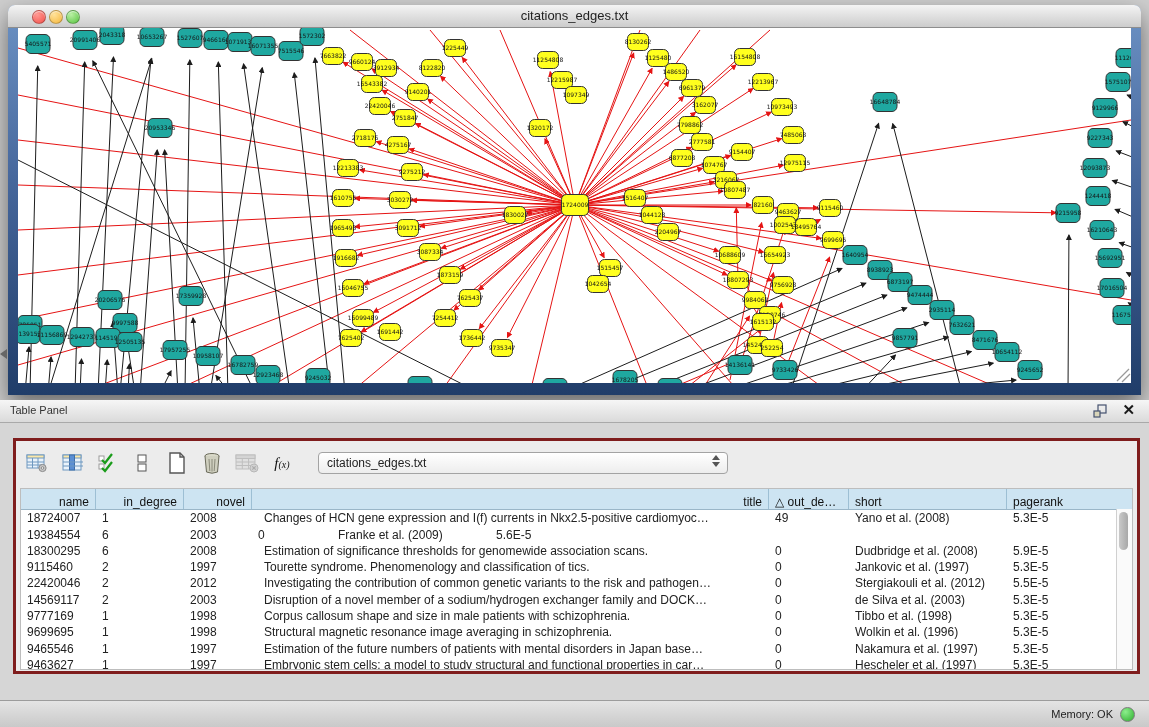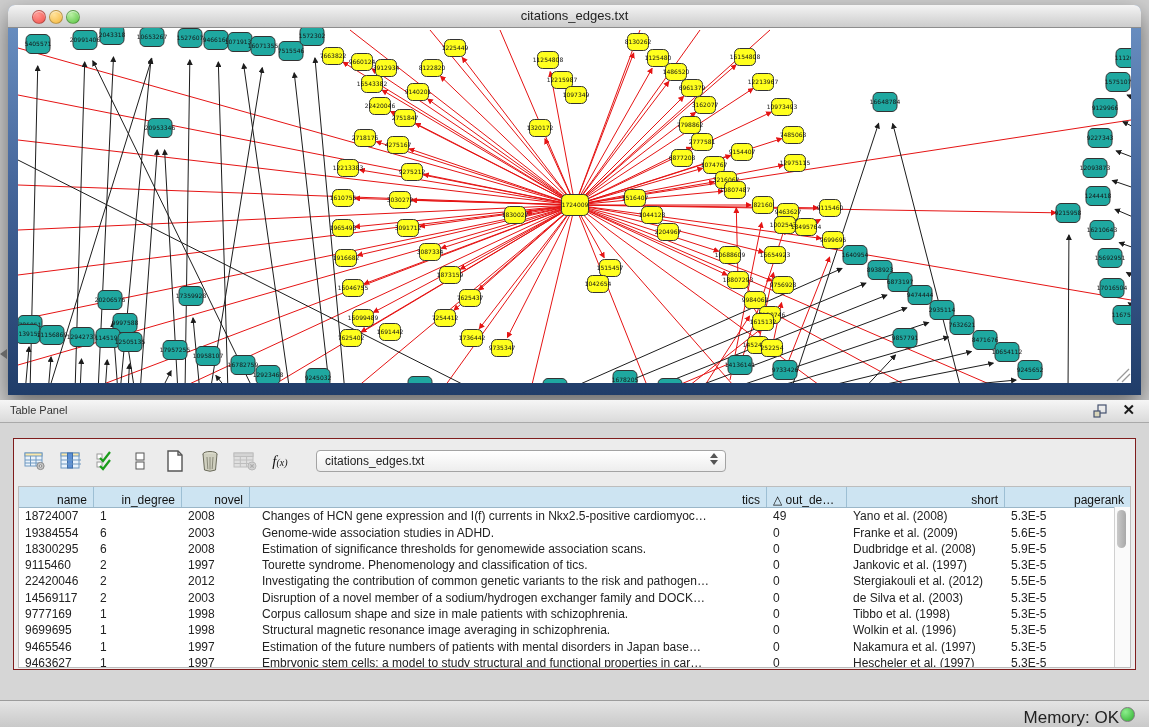--- a/index.html
+++ b/index.html
@@ -31,40 +31,40 @@
 
   
   .table-panel{position:absolute;left:0;top:400px;width:1149px;height:300px;background:#d6d6d6;}
   .panel-header{position:absolute;left:0;top:0;right:0;height:22px;
     background:linear-gradient(#f6f6f6,#dadada);border-bottom:1px solid #a9a9a9;}
   .panel-title{position:absolute;left:10px;top:4px;font-size:11px;color:#333;}
   .float-btn{position:absolute;right:40px;top:4px;width:16px;height:14px;cursor:default}
   .close-btn{position:absolute;right:14px;top:1px;font-size:15px;font-weight:bold;color:#1a1a1a;}
 
   .inner-panel{position:absolute;left:13px;top:38px;width:1121px;height:230px;
-    background:#ececec;border:1px solid #7f1d1d;}
+    background:#ececec;border:3px solid #7f1d1d;}
   .toolbar{position:absolute;left:8px;top:7px;height:30px;display:flex;align-items:center;}
   .tool-btn{width:26px;height:26px;margin-right:9px;display:flex;align-items:center;
     justify-content:center;background:transparent;border:none;padding:0;}
   .fx{font-size:15px;font-style:italic;font-family:"Liberation Serif",serif;color:#111}
   .fx small{font-size:10px}
   .combo{margin-left:14px;width:392px;height:20px;border:1px solid #a3a3a3;border-radius:4px;
     background:linear-gradient(#ffffff,#ededed);display:flex;align-items:center;
     padding:0 8px;font-size:12px;color:#222;position:relative;}
   .combo .arrows{position:absolute;right:7px;top:2px;display:flex;flex-direction:column;gap:2px}
   .combo .up{width:0;height:0;border-left:4px solid transparent;border-right:4px solid transparent;
     border-bottom:5px solid #555}
   .combo .dn{width:0;height:0;border-left:4px solid transparent;border-right:4px solid transparent;
     border-top:5px solid #555}
 
   .tablewrap{position:absolute;left:4px;top:47px;right:4px;bottom:1px;background:#fff;
     border:1px solid #bdbdbd;}
   .thead{display:flex;height:20px;background:#cde4f2;border-bottom:1px solid #9ab6c8;font-size:12px;color:#111;}
   .th{box-sizing:border-box;border-right:1px solid #9dbfd4;padding:6px 6px;white-space:nowrap;overflow:hidden}
-  .th.r{text-align:right}.th.c{text-align:right}.th.l{text-align:left}
+  .th.r{text-align:right}.th.c{text-align:left}.th.l{text-align:left}
   .c0{width:75px}.c1{width:88px}.c2{width:68px}.c3{width:517px}.c4{width:80px}.c5{width:158px}
   .c6{flex:1;border-right:none}
   .tbody{position:absolute;left:0;top:20px;right:15px;bottom:0;overflow:hidden;}
   .tr{display:flex;height:16.3px;align-items:flex-end;font-size:12px;color:#222;white-space:nowrap}
   .td{box-sizing:border-box;padding:0 6px;overflow:hidden;white-space:nowrap}
   .td.c3{padding-left:12px}
   .vscroll{position:absolute;right:0;top:20px;bottom:0;width:15px;background:#fafafa;
     border-left:1px solid #d0d0d0;}
   .vthumb{position:absolute;left:2px;top:3px;width:9px;height:38px;border-radius:5px;
     background:linear-gradient(90deg,#c9c9c9,#a8a8a8);}
@@ -73,21 +73,21 @@
     height:20px;border:1px solid #979797;border-radius:5px;overflow:hidden;
     box-shadow:0 1px 1px rgba(255,255,255,.8);}
   .seg{padding:0 14px;line-height:20px;font-size:12px;color:#222;
     background:linear-gradient(#fdfdfd,#ececec);border-left:1px solid #b5b5b5;}
   .seg:first-child{border-left:none}
   .seg.sel{background:linear-gradient(#939393,#6e6e6e);color:#e8e8e8;}
 
   
   .statusbar{position:absolute;left:0;top:700px;width:1149px;height:27px;
     background:linear-gradient(#e4e4e4,#c9c9c9);border-top:1px solid #9c9c9c;box-sizing:border-box;}
-  .mem-label{position:absolute;right:30px;top:7px;font-size:17px;color:#222}
+  .mem-label{position:absolute;right:36px;top:7px;font-size:11px;color:#222}
   .mem-dot{position:absolute;right:14px;top:6px;width:13px;height:13px;border-radius:50%;
     border:1px solid #7a7a7a;background:radial-gradient(circle at 35% 30%,#8cee8c,#2fae2f);}
 
   
   .er{stroke:#e51414;stroke-width:1}
   .eb{stroke:#1c1c1c;stroke-width:1}
   .grip{stroke:#9a9a9a;stroke-width:1.2}
   .nlabel{font-family:"DejaVu Sans",sans-serif;font-size:6px;fill:#161616}
 </style>
 </head>
@@ -846,40 +846,39 @@
             <span class="dn"></span>
           </span>
       </div>
     </div>
 
     <div class="tablewrap">
       <div class="thead">
         <div class="th c0 r">name</div>
         <div class="th c1 r">in_degree</div>
         <div class="th c2 r">novel</div>
-        <div class="th c3 r">tics</div>
+        <div class="th c3 r">title</div>
         <div class="th c4 l"><span>△</span> <span>out_de…</span></div>
         <div class="th c5 c">short</div>
         <div class="th c6 c">pagerank</div>
       </div>
       <div class="tbody">
           <div class="tr">
             <div class="td c0">18724007</div>
             <div class="td c1">1</div>
             <div class="td c2">2008</div>
             <div class="td c3">Changes of HCN gene expression and I(f) currents in Nkx2.5-positive cardiomyoc…</div>
             <div class="td c4">49</div>
             <div class="td c5">Yano et al. (2008)</div>
             <div class="td c6">5.3E-5</div>
           </div>
           <div class="tr">
             <div class="td c0">19384554</div>
             <div class="td c1">6</div>
             <div class="td c2">2003</div>
-            <div class="td c3">Genome-wide association studies in ADHD.</div>
             <div class="td c4">0</div>
             <div class="td c5">Franke et al. (2009)</div>
             <div class="td c6">5.6E-5</div>
           </div>
           <div class="tr">
             <div class="td c0">18300295</div>
             <div class="td c1">6</div>
             <div class="td c2">2008</div>
             <div class="td c3">Estimation of significance thresholds for genomewide association scans.</div>
             <div class="td c4">0</div>

